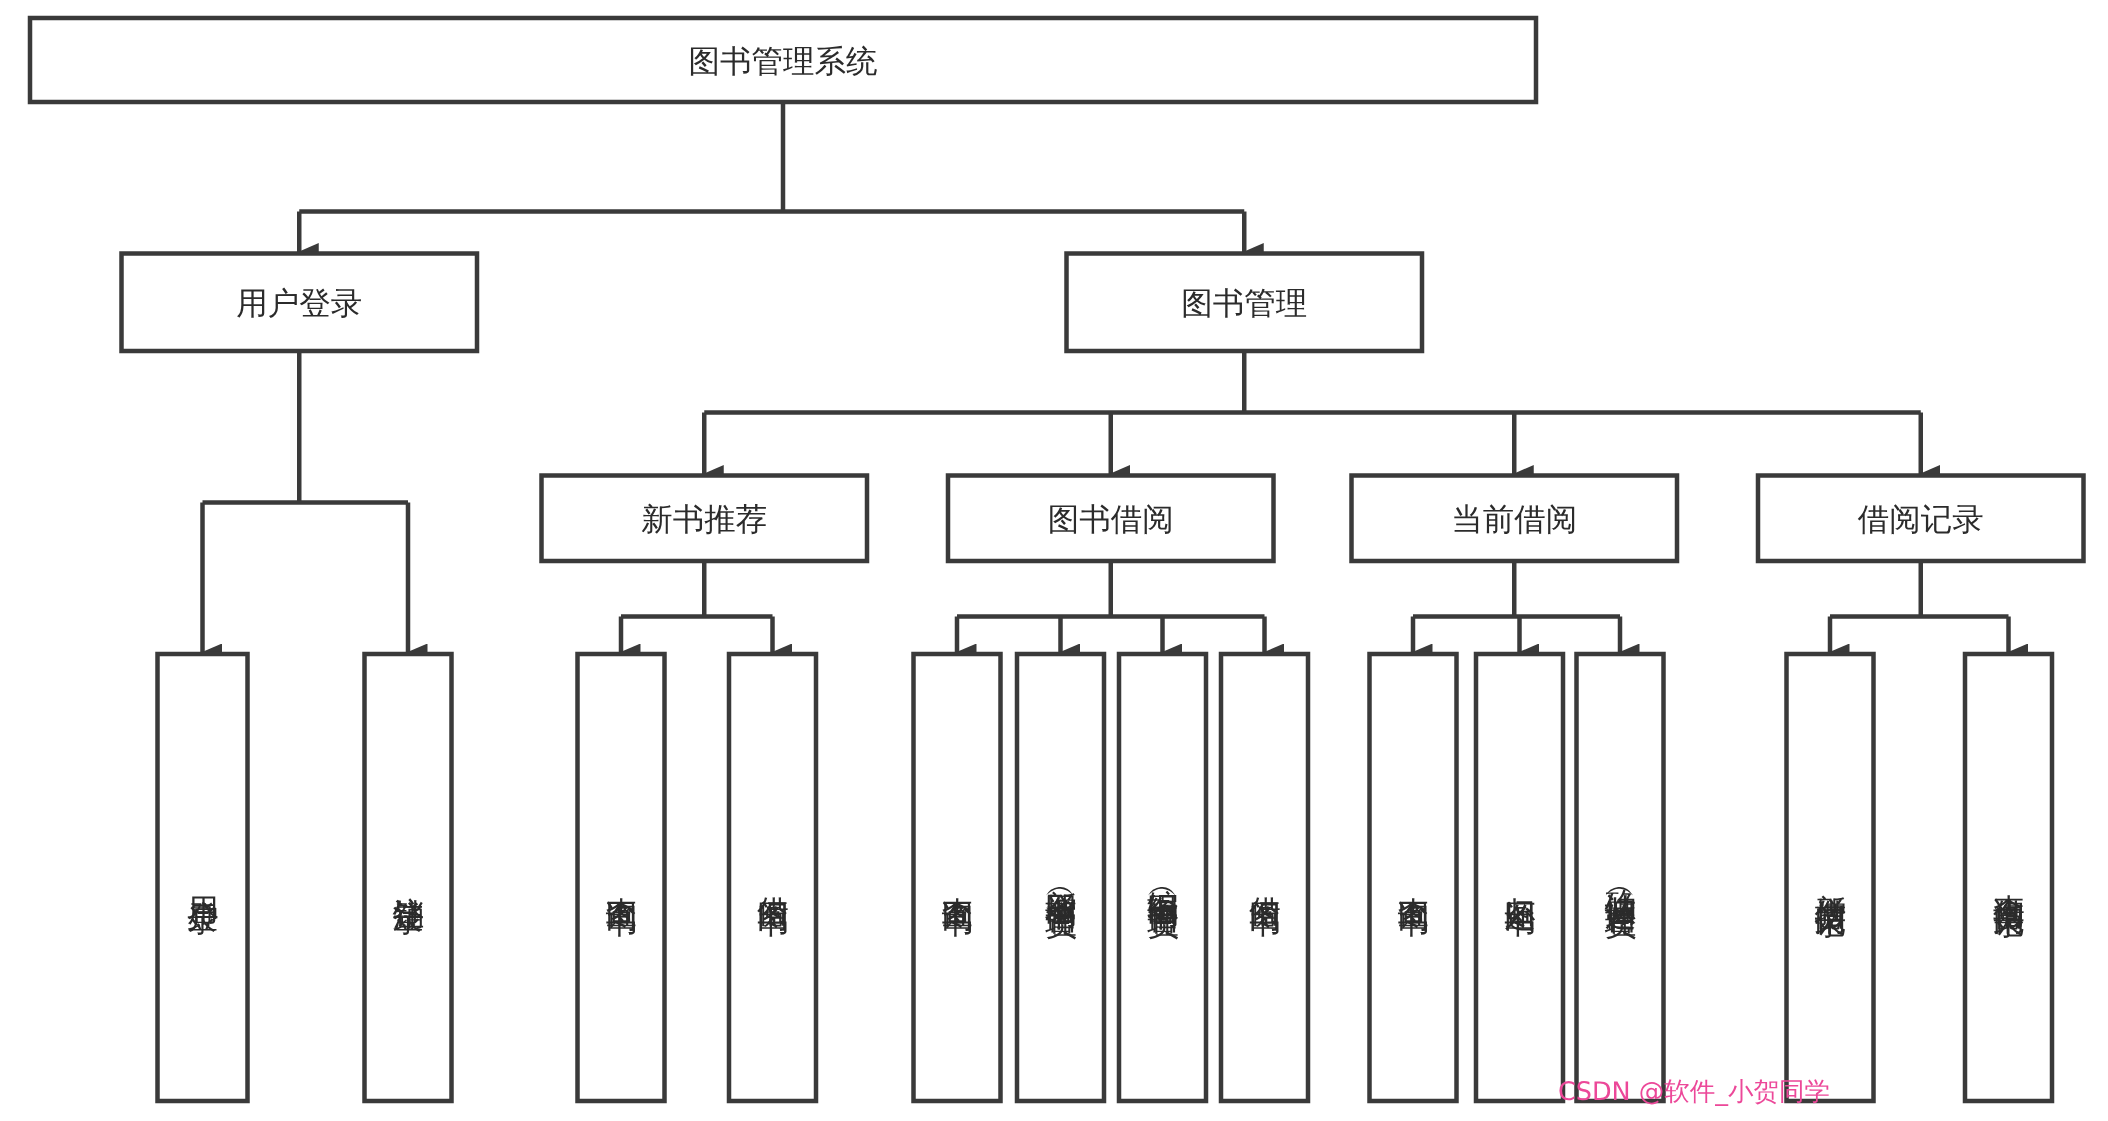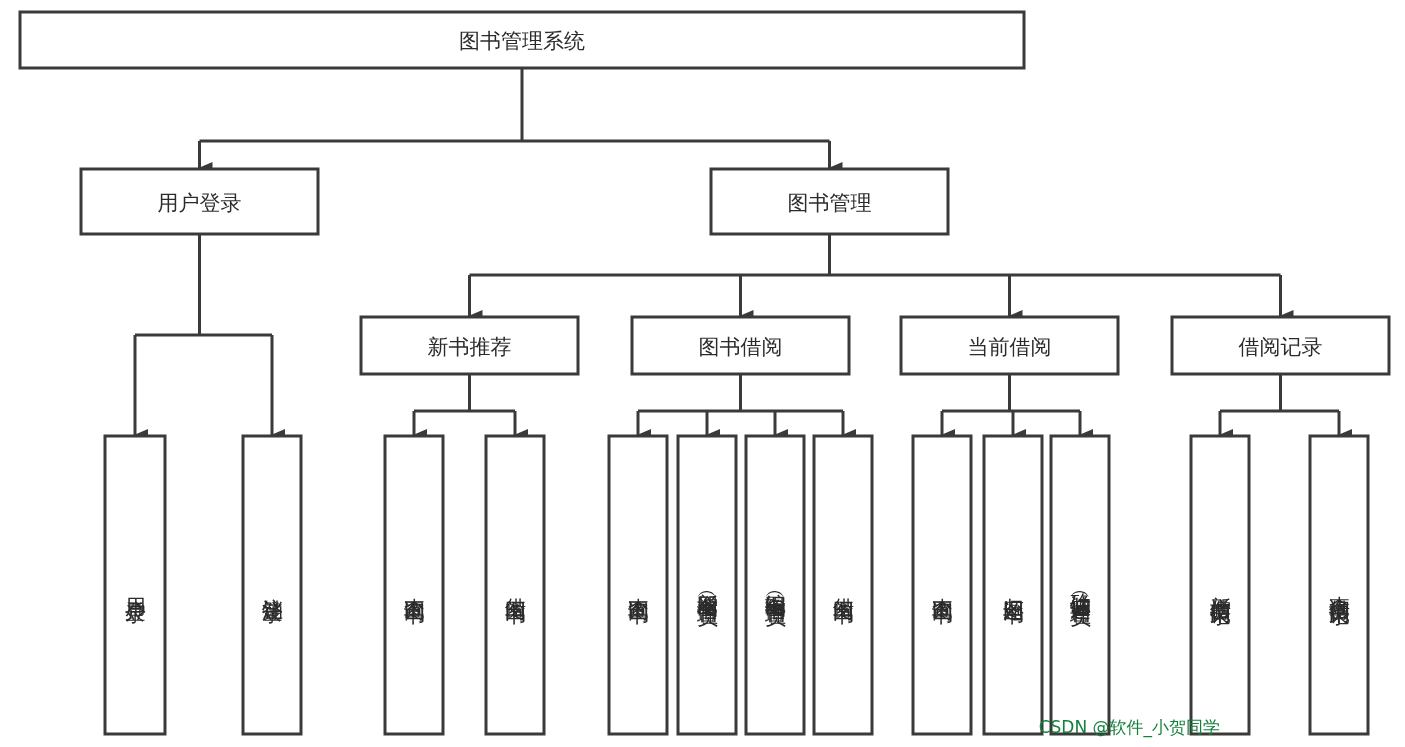--- a/index.html
+++ b/index.html
@@ -60,21 +60,21 @@
     justify-content: center;
     white-space: nowrap;
     pointer-events: none;
   }
   .watermark {
     position: absolute;
     right: 8px;
     bottom: 8px;
     font-family: "DejaVu Sans", "Liberation Sans", sans-serif;
     font-size: 17px;
-    color: #15803d;
+    color: #ec4899;
     white-space: nowrap;
   }
 </style>
 </head>
 <body>
 
 <div id="diagram-root">
 
   <svg class="diagram-canvas" viewBox="0 0 1405 747">
     <defs>

